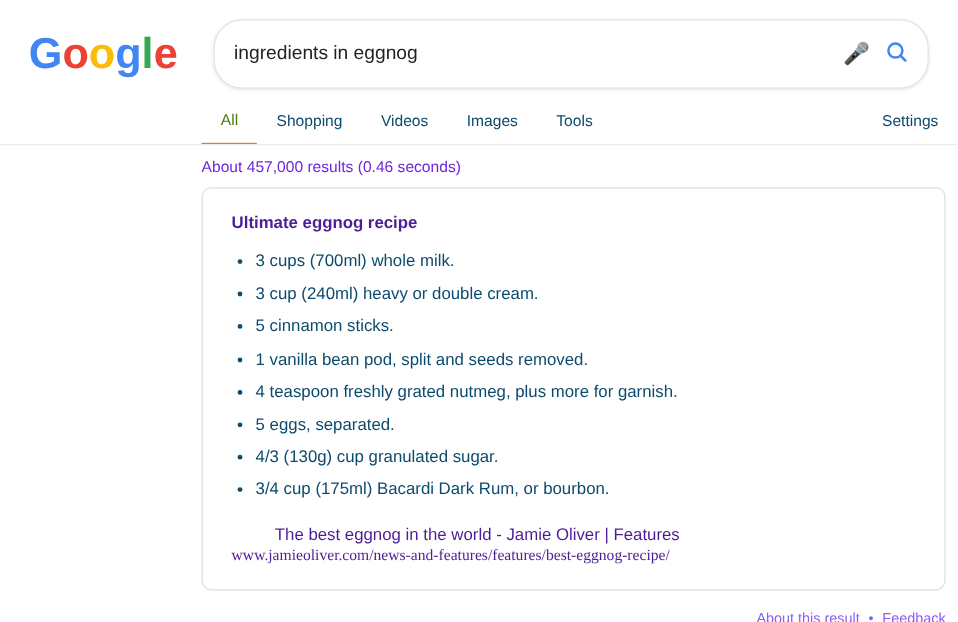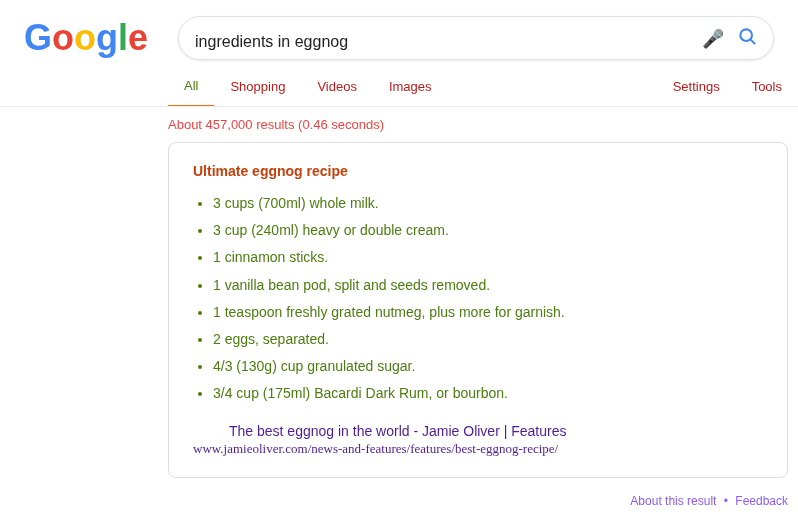--- a/index.html
+++ b/index.html
@@ -32,28 +32,28 @@
     }
     .logo .g1 { color: #4285F4; }
     .logo .g2 { color: #EA4335; }
     .logo .g3 { color: #FBBC05; }
     .logo .g4 { color: #4285F4; }
     .logo .g5 { color: #34A853; }
     .logo .g6 { color: #EA4335; }
 
     .search-bar {
       display: flex;
-      align-items: flex-end;
+      align-items: center;
       border: 1px solid #dfe1e5;
       border-radius: 24px;
       padding: 8px 16px;
       flex: 1;
       max-width: 600px;
       box-shadow: 0 1px 3px rgba(0,0,0,0.1);
-      height: 44px;
+      height: 58px;
     }
 
     .search-bar input {
       border: none;
       outline: none;
       font-size: 16px;
       flex: 1;
       color: #222;
     }
 
@@ -80,21 +80,21 @@
       display: flex;
       align-items: center;
       padding: 0 0 0 168px;
       border-bottom: 1px solid #ebebeb;
       margin-top: 6px;
     }
 
     .nav-tab {
       padding: 12px 16px;
       font-size: 13px;
-      color: #b91c1c;
+      color: #0c4a6e;
       cursor: pointer;
       position: relative;
       display: flex;
       align-items: center;
       gap: 4px;
       white-space: nowrap;
     }
 
     .nav-tab.active {
       color: #4d7c0f;
@@ -102,50 +102,50 @@
     }
 
     .nav-tab-right {
       margin-left: auto;
     }
 
     
     .results-info {
       padding: 10px 0 10px 168px;
       font-size: 13px;
-      color: #ef4444;
+      color: #6d28d9;
     }
 
     
     .main-content {
       padding: 0 0 0 168px;
     }
 
     
     .result-card {
       border: 1px solid #ddd;
       border-radius: 8px;
       padding: 20px 24px;
       max-width: 620px;
       margin-bottom: 16px;
     }
 
     .result-card-title {
       font-size: 14px;
       font-weight: bold;
-      color: #c2410c;
+      color: #4c1d95;
       margin-bottom: 12px;
     }
 
     .result-card ul {
       list-style: disc;
       padding-left: 20px;
       line-height: 1.8;
       font-size: 14px;
-      color: #4d7c0f;
+      color: #0c4a6e;
     }
 
     .result-card ul li {
       margin-bottom: 2px;
     }
 
     .result-link-title {
       font-size: 14px;
       color: #4c1d95;
       text-decoration: none;
@@ -203,36 +203,36 @@
       </span>
     </div>
   </div>
 </div>
 
 <nav class="nav-tabs">
   <div class="nav-tab active">All</div>
   <div class="nav-tab">Shopping</div>
   <div class="nav-tab">Videos</div>
   <div class="nav-tab">Images</div>
+  <div class="nav-tab">Tools</div>
   <div class="nav-tab nav-tab-right">Settings</div>
-  <div class="nav-tab">Tools</div>
 </nav>
 
 <div class="results-info">About 457,000 results (0.46 seconds)</div>
 
 <div class="main-content">
   <div class="result-card">
     <div class="result-card-title">Ultimate eggnog recipe</div>
     <ul>
       <li>3 cups (700ml) whole milk.</li>
       <li>3 cup (240ml) heavy or double cream.</li>
-      <li>1 cinnamon sticks.</li>
+      <li>5 cinnamon sticks.</li>
       <li>1 vanilla bean pod, split and seeds removed.</li>
-      <li>1 teaspoon freshly grated nutmeg, plus more for garnish.</li>
-      <li>2 eggs, separated.</li>
+      <li>4 teaspoon freshly grated nutmeg, plus more for garnish.</li>
+      <li>5 eggs, separated.</li>
       <li>4/3 (130g) cup granulated sugar.</li>
       <li>3/4 cup (175ml) Bacardi Dark Rum, or bourbon.</li>
     </ul>
     <a class="result-link-title" href="#">The best eggnog in the world - Jamie Oliver | Features</a>
     <div class="result-url">www.jamieoliver.com/news-and-features/features/best-eggnog-recipe/</div>
   </div>
   <div class="about-result">
     <span>About this result</span>
     <span class="separator">•</span>
     <span>Feedback</span>

